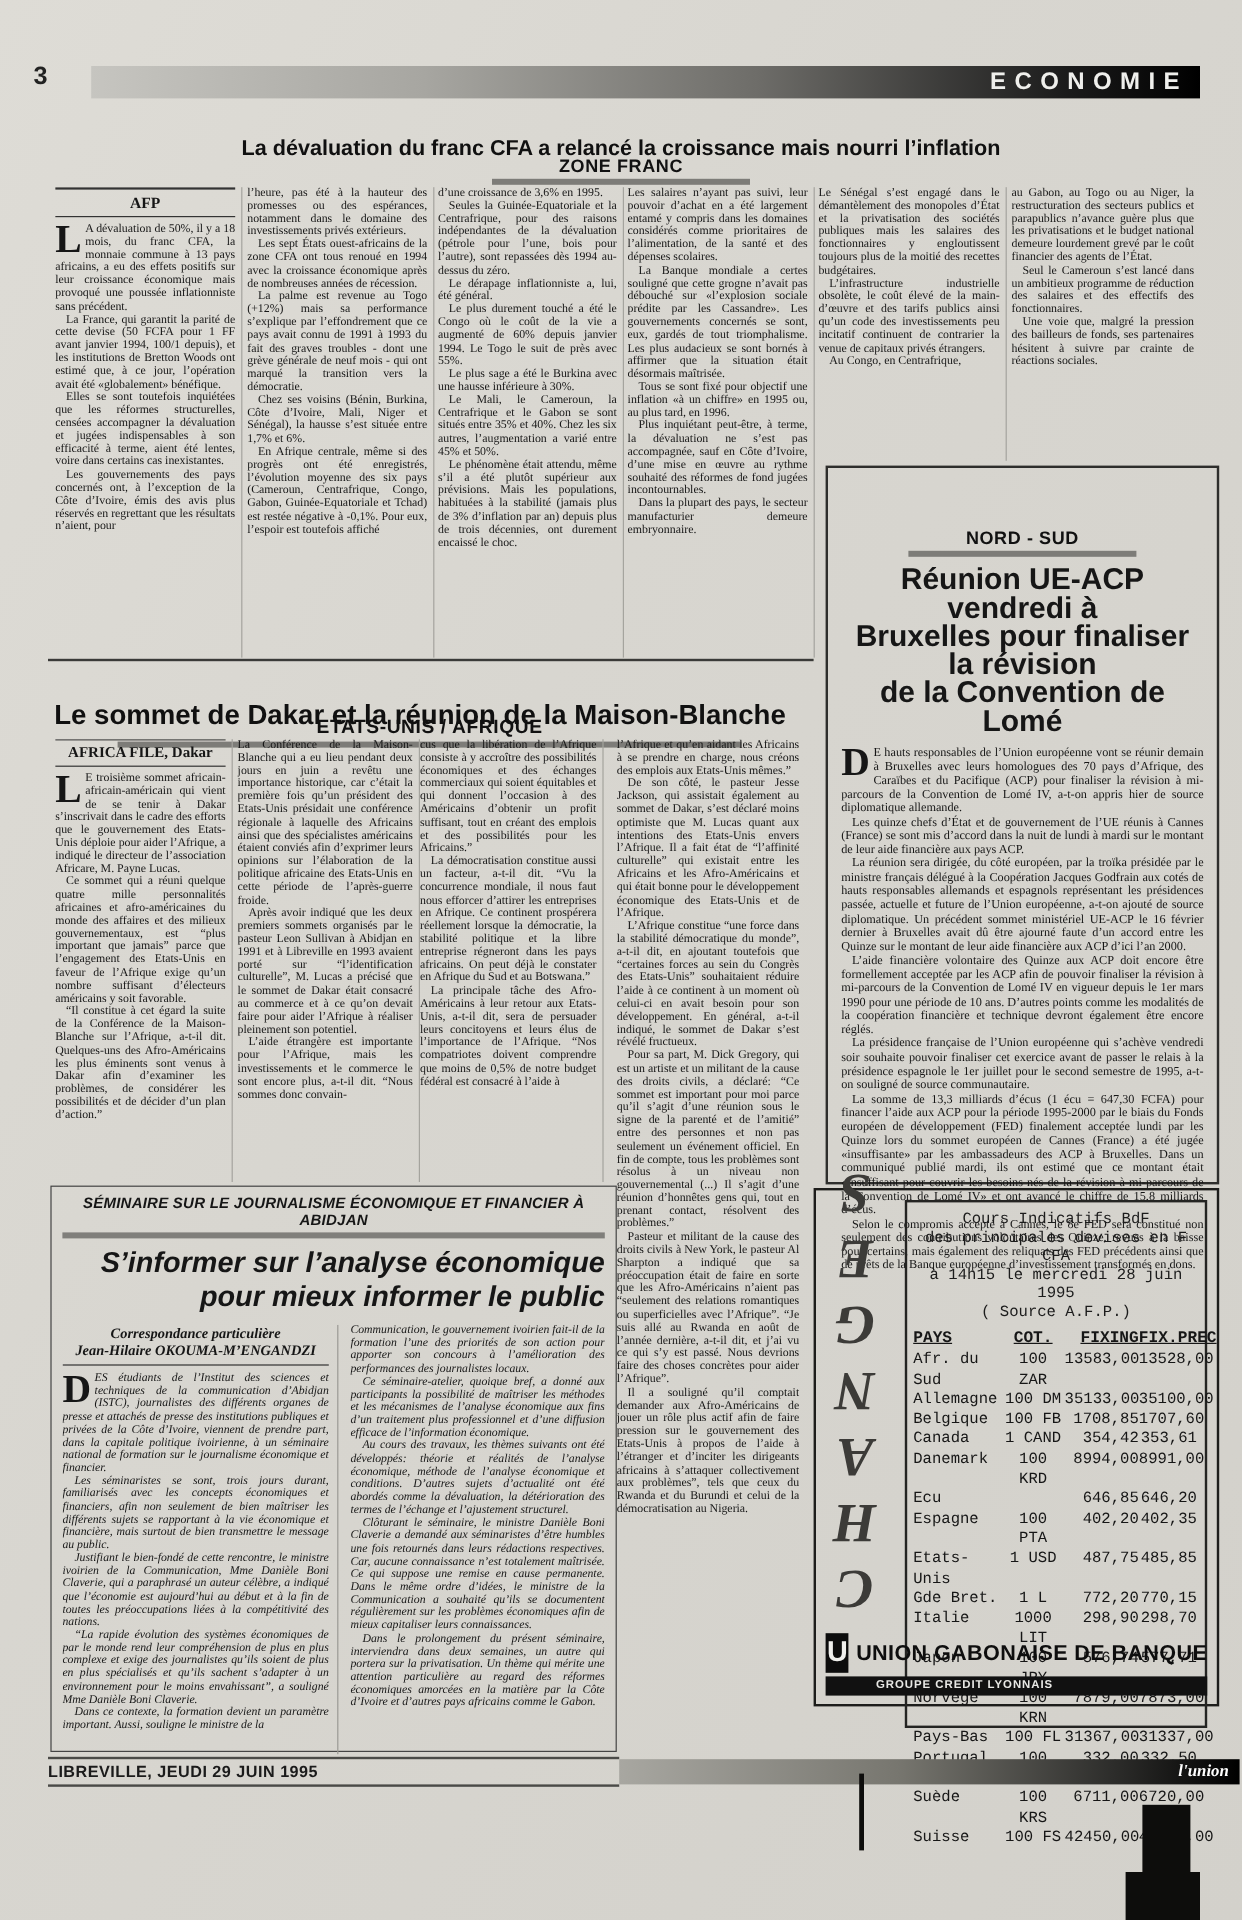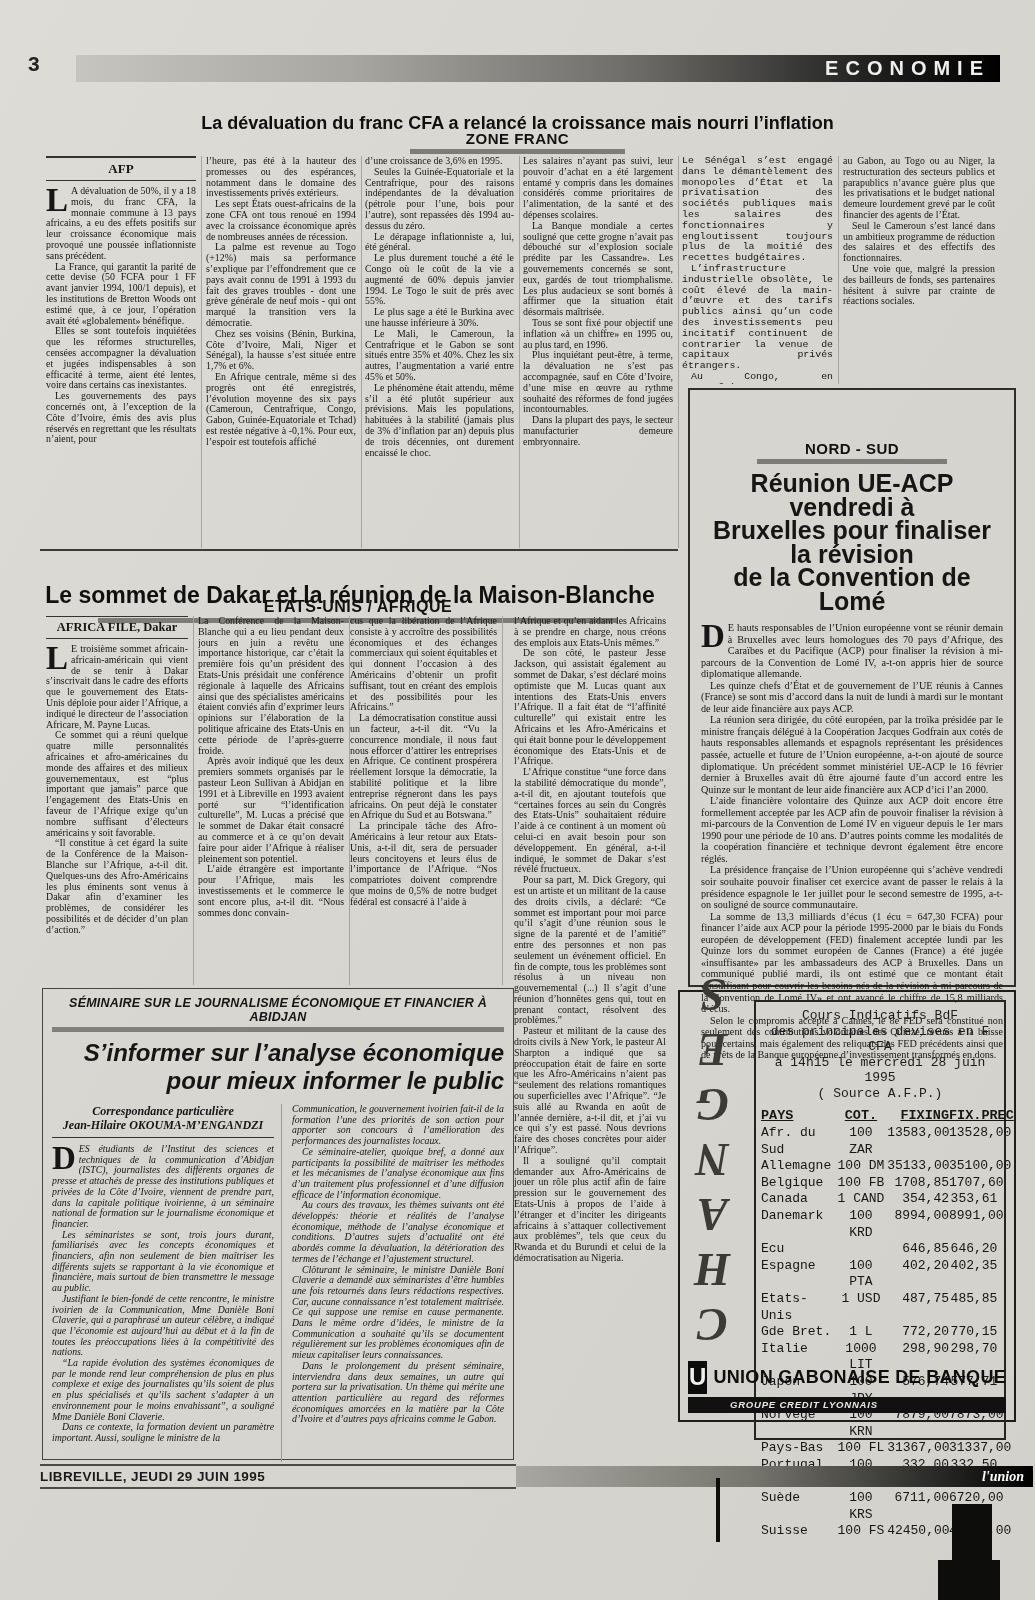--- a/index.html
+++ b/index.html
@@ -63,21 +63,21 @@
   .c0 { width:31%; text-align:left; }
   .c1 { width:22%; text-align:center; }
   .c2 { width:26%; text-align:right; }
   .c3 { width:21%; text-align:center; }
   
   .ugb { position:absolute; left:8px; right:8px; bottom:7px; }
   .ugbrow { display:flex; align-items:center; }
   .ugblogo { width:33px; height:33px; background:#0c0c0c; color:#efefec; font-family:"Liberation Sans",sans-serif; font-weight:bold; font-size:24px; line-height:31px; text-align:center; margin-right:6px; }
   .ugbname { font-family:"Liberation Sans",sans-serif; font-weight:bold; font-size:18px; letter-spacing:.3px; color:#0e0e0e; white-space:nowrap; }
   .ugbbar { margin-top:3px; background:#111; height:16px; line-height:16px; padding-left:42px;
-    color:#e8e8e5; font-family:"Liberation Sans",sans-serif; font-weight:bold; font-style:italic; font-size:9.5px; letter-spacing:.8px; }
+    color:#e8e8e5; font-family:"Liberation Sans",sans-serif; font-weight:bold; font-size:9.5px; letter-spacing:.8px; }
   
   .footdate { position:absolute; left:40px; top:1464px; width:476px; height:25px; border-top:2px solid #4a4a47; border-bottom:2px solid #4a4a47;
     line-height:21px; font-family:"Liberation Sans",sans-serif; font-weight:bold; font-size:13.5px; letter-spacing:.4px; color:#1b1b1b; }
   .footbar { position:absolute; left:516px; top:1466px; width:517px; height:21px;
     background:linear-gradient(90deg,#aoa; ); background:linear-gradient(90deg,#a8a7a1 0%,#77766f 45%,#2c2c2a 80%,#000 100%); text-align:right; }
   .footbar span { color:#fff; font-style:italic; font-weight:bold; font-size:14px; line-height:21px; padding-right:9px; }
   
   .art { position:absolute; background:#0d0d0c; }
 </style>
 </head>
@@ -128,21 +128,21 @@
   </div>
   <div class="col rule" style="left:523px;top:156px;width:156px;height:392px;">
     <div class="flow">
         <p>Les salaires n’ayant pas suivi, leur pouvoir d’achat en a été largement entamé y compris dans les domaines considérés comme prioritaires de l’alimentation, de la santé et des dépenses scolaires.</p>
         <p>La Banque mondiale a certes souligné que cette grogne n’avait pas débouché sur «l’explosion sociale prédite par les Cassandre». Les gouvernements concernés se sont, eux, gardés de tout triomphalisme. Les plus audacieux se sont bornés à affirmer que la situation était désormais maîtrisée.</p>
         <p>Tous se sont fixé pour objectif une inflation «à un chiffre» en 1995 ou, au plus tard, en 1996.</p>
         <p>Plus inquiétant peut-être, à terme, la dévaluation ne s’est pas accompagnée, sauf en Côte d’Ivoire, d’une mise en œuvre au rythme souhaité des réformes de fond jugées incontournables.</p>
         <p>Dans la plupart des pays, le secteur manufacturier demeure embryonnaire.</p>
       </div>
   </div>
-  <div class="col rule" style="left:682px;top:156px;width:157px;height:228px;font-family:Liberation Mono, monospace;">
+  <div class="col rule" style="left:682px;top:156px;width:157px;height:228px;">
     <div class="flow">
         <p>Le Sénégal s’est engagé dans le démantèlement des monopoles d’État et la privatisation des sociétés publiques mais les salaires des fonctionnaires y engloutissent toujours plus de la moitié des recettes budgétaires.</p>
         <p>L’infrastructure industrielle obsolète, le coût élevé de la main-d’œuvre et des tarifs publics ainsi qu’un code des investissements peu incitatif continuent de contrarier la venue de capitaux privés étrangers.</p>
         <p>Au Congo, en Centrafrique,</p>
       </div>
   </div>
   <div class="col" style="left:843px;top:156px;width:152px;height:228px;">
     <div class="flow">
         <p>au Gabon, au Togo ou au Niger, la restructuration des secteurs publics et parapublics n’avance guère plus que les privatisations et le budget national demeure lourdement grevé par le coût financier des agents de l’État.</p>
         <p>Seul le Cameroun s’est lancé dans un ambitieux programme de réduction des salaires et des effectifs des fonctionnaires.</p>

